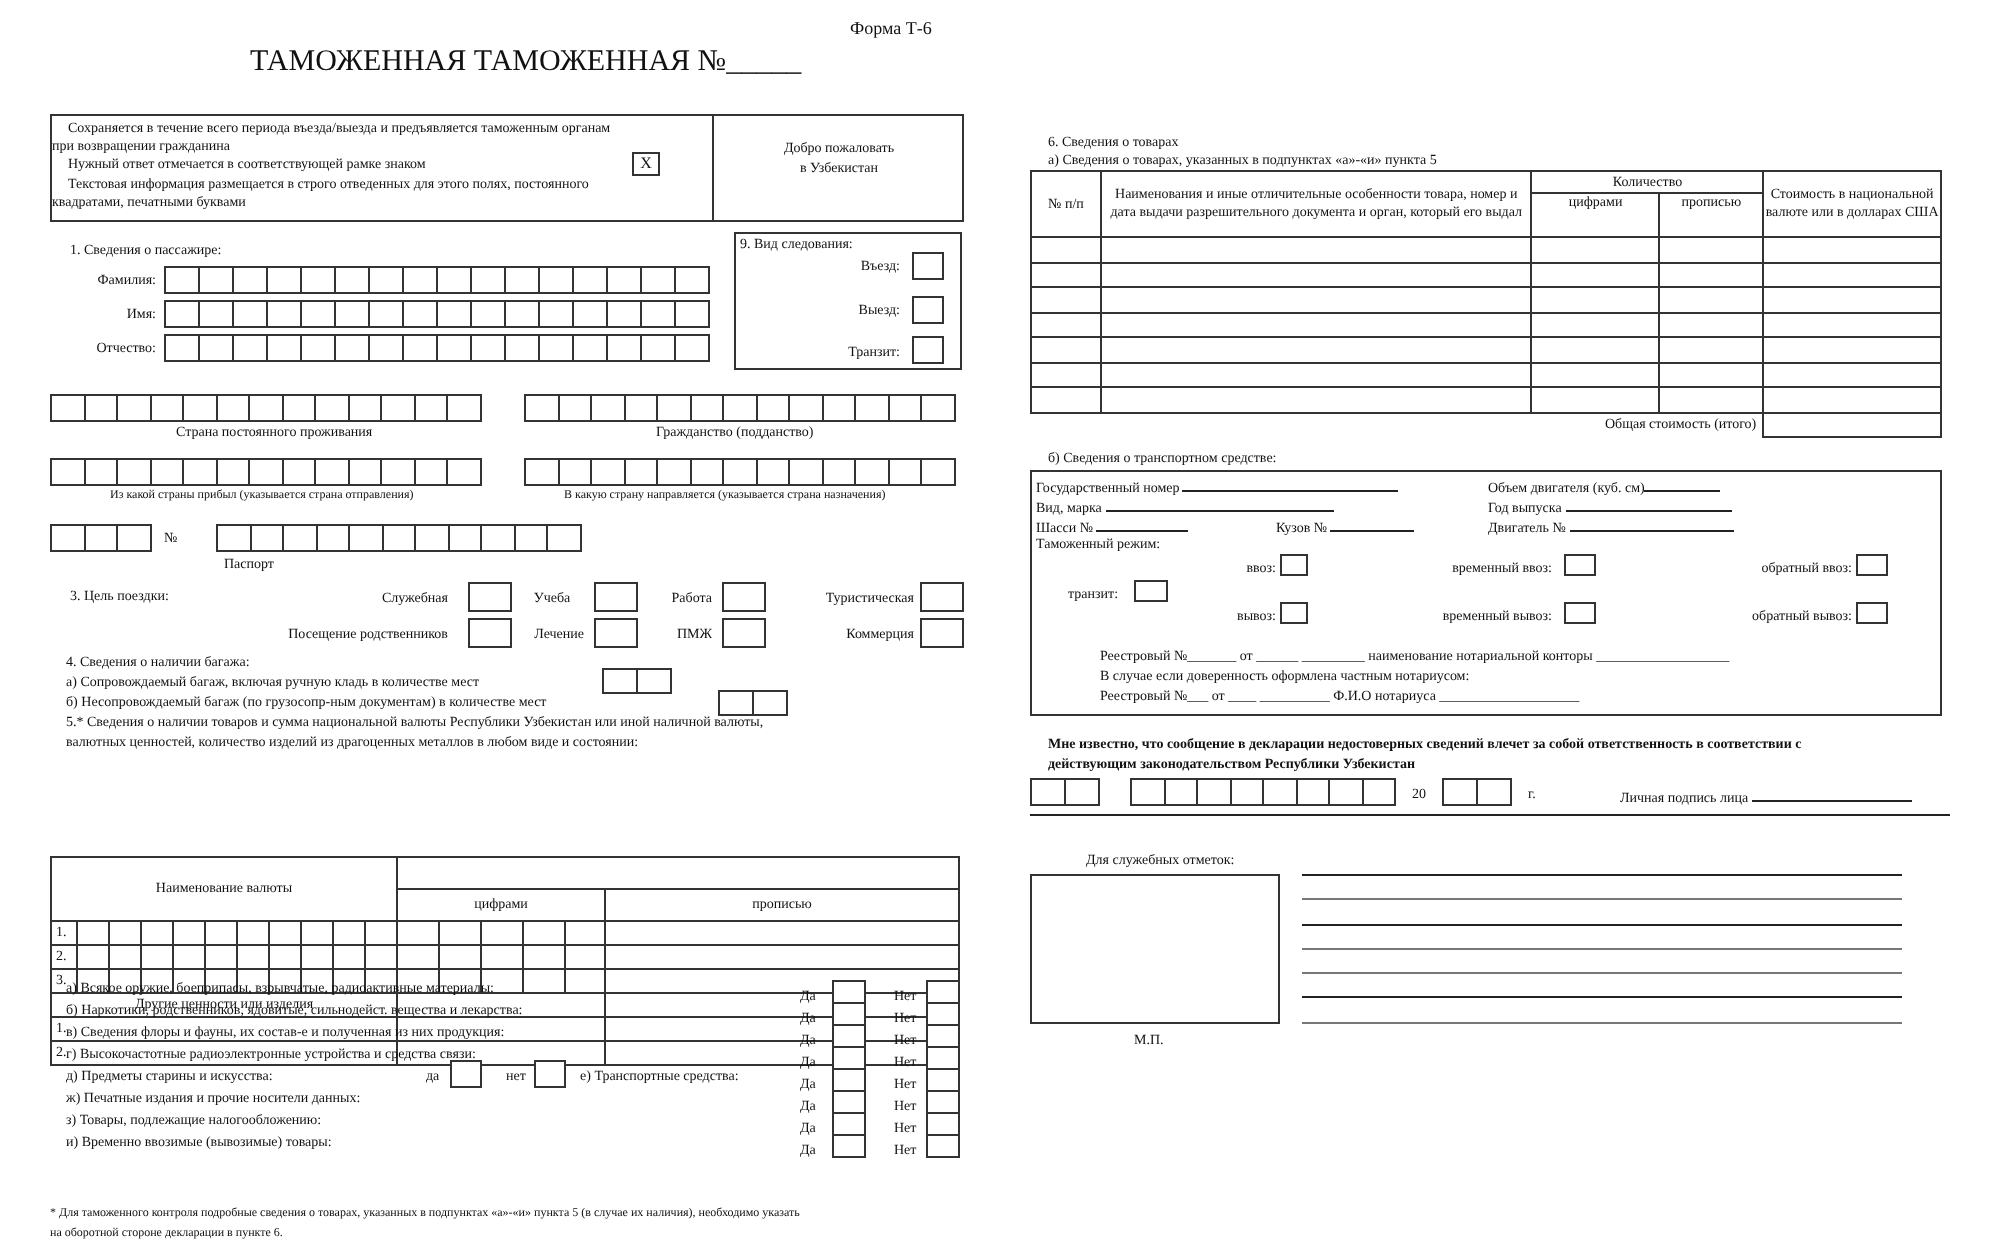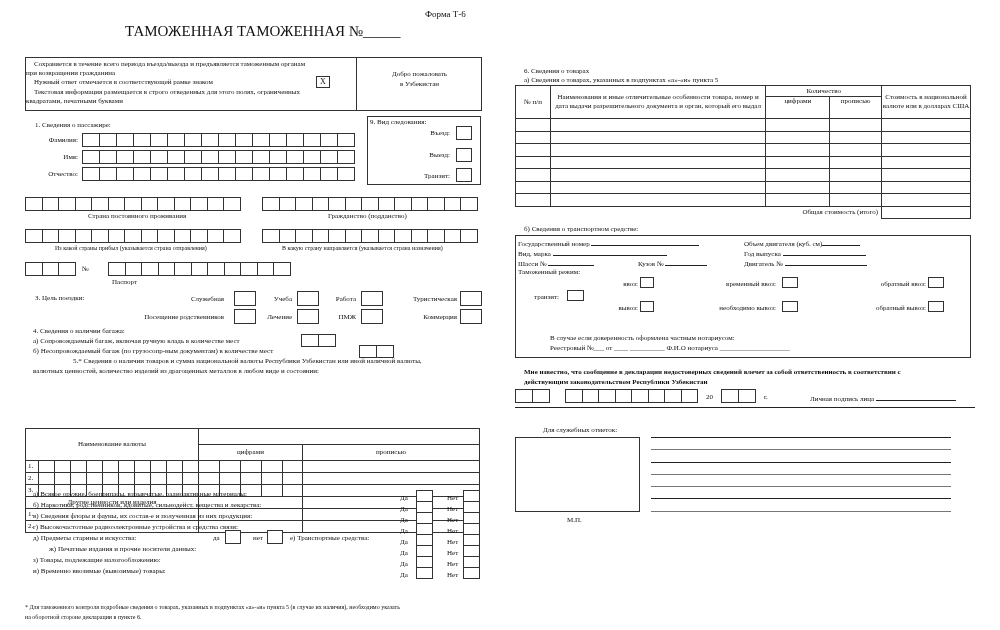--- a/index.html
+++ b/index.html
@@ -22,21 +22,21 @@
 
 <div class="t" style="left:425px;top:10px;font-size:9px;">Форма Т-6</div>
 <div class="t" style="left:125px;top:22px;font-size:15px;line-height:18px;">ТАМОЖЕННАЯ ТАМОЖЕННАЯ №_____</div>
 
 <div class="box" style="left:25px;top:57px;width:457px;height:54px;">
   <div class="abs" style="left:330px;top:0;width:1px;height:52px;background:#333;"></div>
   <div class="t" style="left:8px;top:2px;">Сохраняется в течение всего периода въезда/выезда и предъявляется таможенным органам</div>
   <div class="t" style="left:0;top:11px;">при возвращении гражданина</div>
   <div class="t" style="left:8px;top:20px;">Нужный ответ отмечается в соответствующей рамке знаком</div>
   <div class="box center" style="left:290px;top:18px;width:14px;height:12px;font-size:8px;line-height:10px;">X</div>
-  <div class="t" style="left:8px;top:30px;">Текстовая информация размещается в строго отведенных для этого полях, ограниченных</div>
+  <div class="t" style="left:8px;top:30px;">Текстовая информация размещается в строго отведенных для этого полях, постоянного</div>
   <div class="t" style="left:0;top:39px;">квадратами, печатными буквами</div>
   <div class="t center" style="left:331px;top:12px;width:125px;">Добро пожаловать</div>
   <div class="t center" style="left:331px;top:22px;width:125px;">в Узбекистан</div>
 </div>
 
 <div class="t" style="left:35px;top:121px;">1. Сведения о пассажире:</div>
 <div class="t" style="left:40px;top:136px;width:38px;text-align:right;">Фамилия:</div>
 <div class="cells" style="left:82px;top:133px;">
   <span style="width:17px"></span>
     <span style="width:17px"></span>
@@ -187,21 +187,21 @@
     <span style="width:16.5px"></span>
     <span style="width:16.5px"></span>
     <span style="width:16.5px"></span>
     <span style="width:16.5px"></span>
 </div>
 <div class="t" style="left:112px;top:278px;">Паспорт</div>
 
 <div class="t" style="left:35px;top:294px;">3. Цель поездки:</div>
 <div class="t" style="left:150px;top:295px;width:74px;text-align:right;">Служебная</div>
 <div class="box" style="left:234px;top:291px;width:22px;height:15px;"></div>
-<div class="t" style="left:260px;top:295px;width:32px;text-align:right;">Учеба</div>
+<div class="t" style="left:260px;top:295px;width:32px;text-align:center;">Учеба</div>
 <div class="box" style="left:297px;top:291px;width:22px;height:15px;"></div>
 <div class="t" style="left:320px;top:295px;width:36px;text-align:right;">Работа</div>
 <div class="box" style="left:361px;top:291px;width:22px;height:15px;"></div>
 <div class="t" style="left:385px;top:295px;width:72px;text-align:right;">Туристическая</div>
 <div class="box" style="left:460px;top:291px;width:22px;height:15px;"></div>
 
 <div class="t" style="left:110px;top:313px;width:114px;text-align:right;">Посещение родственников</div>
 <div class="box" style="left:234px;top:309px;width:22px;height:15px;"></div>
 <div class="t" style="left:258px;top:313px;width:34px;text-align:right;">Лечение</div>
 <div class="box" style="left:297px;top:309px;width:22px;height:15px;"></div>
@@ -214,21 +214,21 @@
 <div class="t" style="left:33px;top:337px;">а) Сопровождаемый багаж, включая ручную кладь в количестве мест</div>
 <div class="cells" style="left:301px;top:334px;height:13px;">
   <span style="width:17px"></span>
     <span style="width:17px"></span>
 </div>
 <div class="t" style="left:33px;top:347px;">б) Несопровождаемый багаж (по грузосопр-ным документам) в количестве мест</div>
 <div class="cells" style="left:359px;top:345px;height:13px;">
   <span style="width:17px"></span>
     <span style="width:17px"></span>
 </div>
-<div class="t" style="left:33px;top:357px;margin-left:40px;">5.* Сведения о наличии товаров и сумма национальной валюты Республики Узбекистан или иной наличной валюты,</div>
+<div class="t" style="left:33px;top:357px;">5.* Сведения о наличии товаров и сумма национальной валюты Республики Узбекистан или иной наличной валюты,</div>
 <div class="t" style="left:33px;top:367px;">валютных ценностей, количество изделий из драгоценных металлов в любом виде и состоянии:</div>
 
 <table class="abs" style="left:25px;top:380px;width:455px;margin-top:48px;">
   <tbody>
       <tr style="height:16px;">
     <td rowspan="2" colspan="11" style="width:173px;">Наименование валюты</td>
     <td colspan="5" style="border-bottom:1px solid #333;border-right:none;"></td>
     <td style="border-left:none;border-bottom:1px solid #333;"></td>
   </tr>
   <tr style="height:16px;">
@@ -314,21 +314,21 @@
   <div class="t" style="left:0;top:0;">а) Всякое оружие, боеприпасы, взрывчатые, радиоактивные материалы:</div>
   <div class="t" style="left:0;top:11px;">б) Наркотики, родственников, ядовитые, сильнодейст. вещества и лекарства:</div>
   <div class="t" style="left:0;top:22px;">в) Сведения флоры и фауны, их состав-е и полученная из них продукция:</div>
   <div class="t" style="left:0;top:33px;">г) Высокочастотные радиоэлектронные устройства и средства связи:</div>
   <div class="t" style="left:0;top:44px;">д) Предметы старины и искусства:</div>
   <div class="t" style="left:180px;top:44px;">да</div>
   <div class="box" style="left:192px;top:40px;width:16px;height:14px;"></div>
   <div class="t" style="left:220px;top:44px;">нет</div>
   <div class="box" style="left:234px;top:40px;width:16px;height:14px;"></div>
   <div class="t" style="left:257px;top:44px;">е) Транспортные средства:</div>
-  <div class="t" style="left:16px;top:55px;text-align:right;">ж) Печатные издания и прочие носители данных:</div>
+  <div class="t" style="left:0;top:55px;text-align:right;">ж) Печатные издания и прочие носители данных:</div>
   <div class="t" style="left:0;top:66px;">з) Товары, подлежащие налогообложению:</div>
   <div class="t" style="left:0;top:77px;">и) Временно ввозимые (вывозимые) товары:</div>
 
   <div class="t" style="left:367px;top:4px;">Да</div>
   <div class="box" style="left:383px;top:0;width:17px;height:12px;"></div>
   <div class="t" style="left:414px;top:4px;">Нет</div>
   <div class="box" style="left:430px;top:0;width:17px;height:12px;"></div>
 
   <div class="t" style="left:367px;top:15px;">Да</div>
   <div class="box" style="left:383px;top:11px;width:17px;height:12px;"></div>
@@ -456,25 +456,26 @@
   <div class="t" style="left:180px;top:44px;width:80px;text-align:right;">временный ввоз:</div>
   <div class="box" style="left:266px;top:41px;width:16px;height:11px;"></div>
   <div class="t" style="left:340px;top:44px;width:70px;text-align:right;">обратный ввоз:</div>
   <div class="box" style="left:412px;top:41px;width:16px;height:11px;"></div>
 
   <div class="t" style="left:18px;top:57px;">транзит:</div>
   <div class="box" style="left:51px;top:54px;width:17px;height:11px;"></div>
 
   <div class="t" style="left:90px;top:68px;width:32px;text-align:right;">вывоз:</div>
   <div class="box" style="left:124px;top:65px;width:14px;height:11px;"></div>
-  <div class="t" style="left:180px;top:68px;width:80px;text-align:right;">необходимо вывоз:</div>
+  <div class="t" style="left:180px;top:68px;width:80px;text-align:right;">временный вывоз:</div>
   <div class="box" style="left:266px;top:65px;width:16px;height:11px;"></div>
   <div class="t" style="left:340px;top:68px;width:70px;text-align:right;">обратный вывоз:</div>
   <div class="box" style="left:412px;top:65px;width:16px;height:11px;"></div>
 
+  <div class="t" style="left:34px;top:88px;">Реестровый №_______ от ______ _________ наименование нотариальной конторы ___________________</div>
   <div class="t" style="left:34px;top:98px;">В случае если доверенность оформлена частным нотариусом:</div>
   <div class="t" style="left:34px;top:108px;">Реестровый №___ от ____ __________ Ф.И.О нотариуса ____________________</div>
 </div>
 
 <div class="t bold" style="left:524px;top:368px;">Мне известно, что сообщение в декларации недостоверных сведений влечет за собой ответственность в соответствии с</div>
 <div class="t bold" style="left:524px;top:378px;">действующим законодательством Республики Узбекистан</div>
 
 <div class="cells" style="left:515px;top:389px;height:14px;">
   <span style="width:17px"></span>
     <span style="width:17px"></span>

